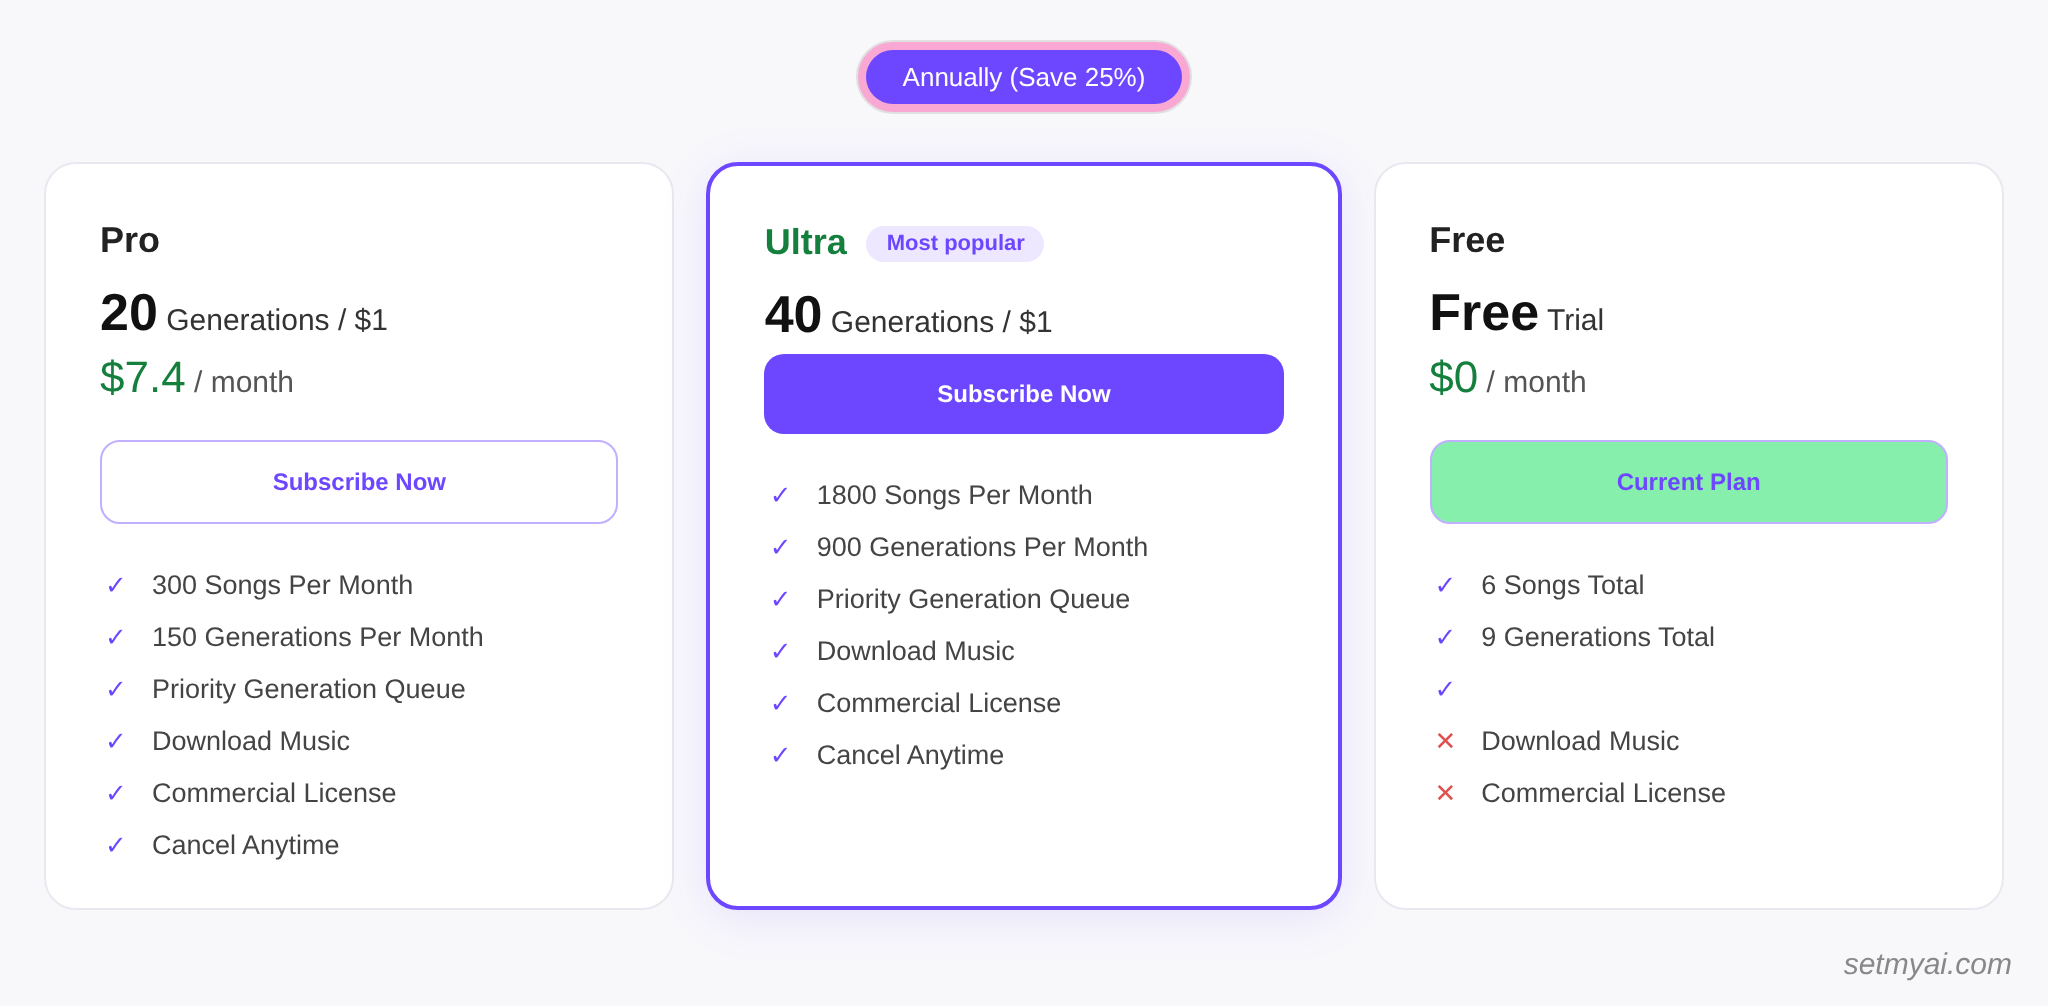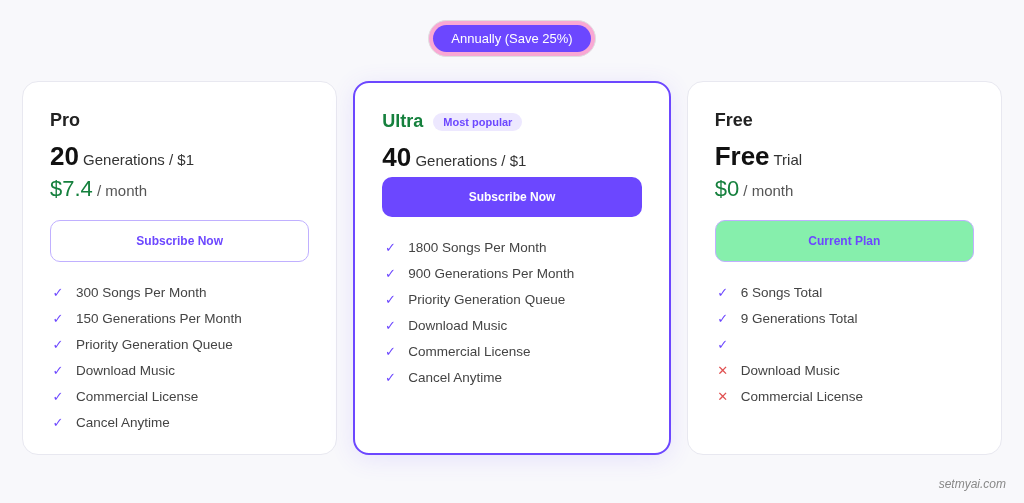--- a/index.html
+++ b/index.html
@@ -174,21 +174,21 @@
       font-size: 13px;
     }
 
     .check { color: #6c47ff; }
     .cross { color: #e05050; }
 
     .watermark {
       position: fixed;
       bottom: 12px;
       right: 18px;
-      font-size: 12px;
+      font-size: 15px;
       color: #888;
       font-style: italic;
       font-weight: 400;
     }
   </style>
 </head>
 <body>
 
 <div class="billing-toggle">
   <button class="toggle-btn active">Annually (Save 25%)</button>

